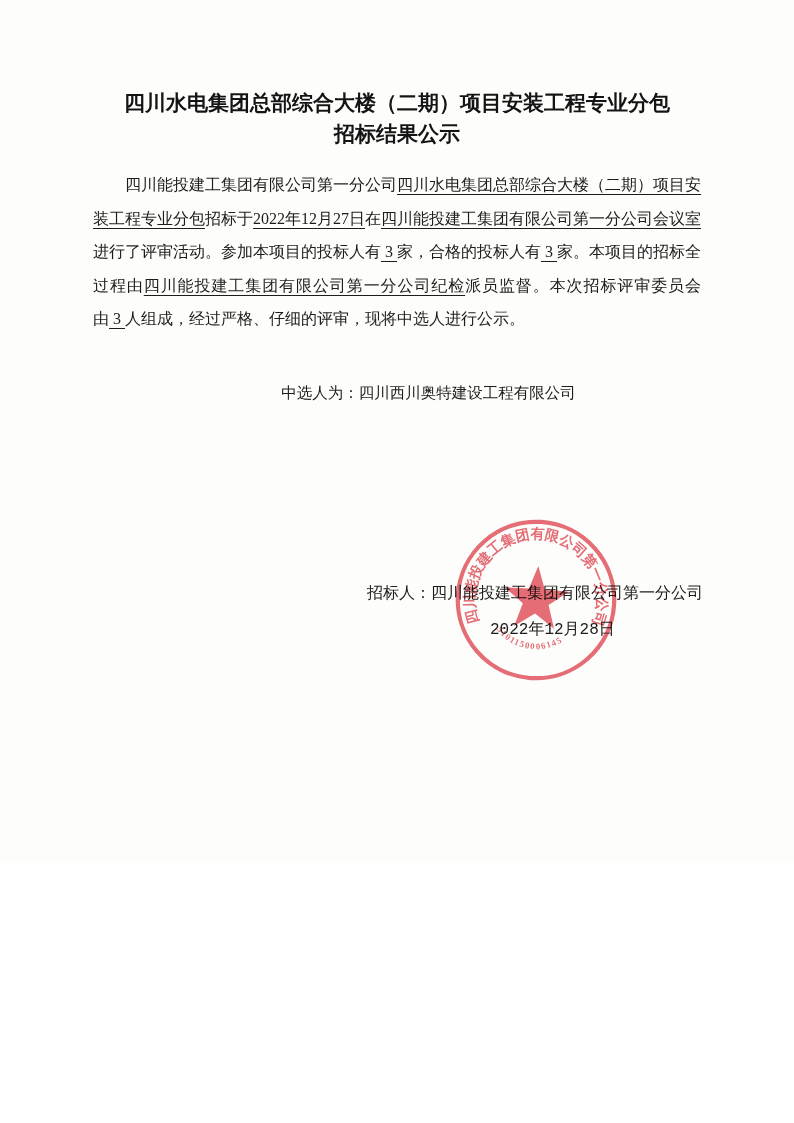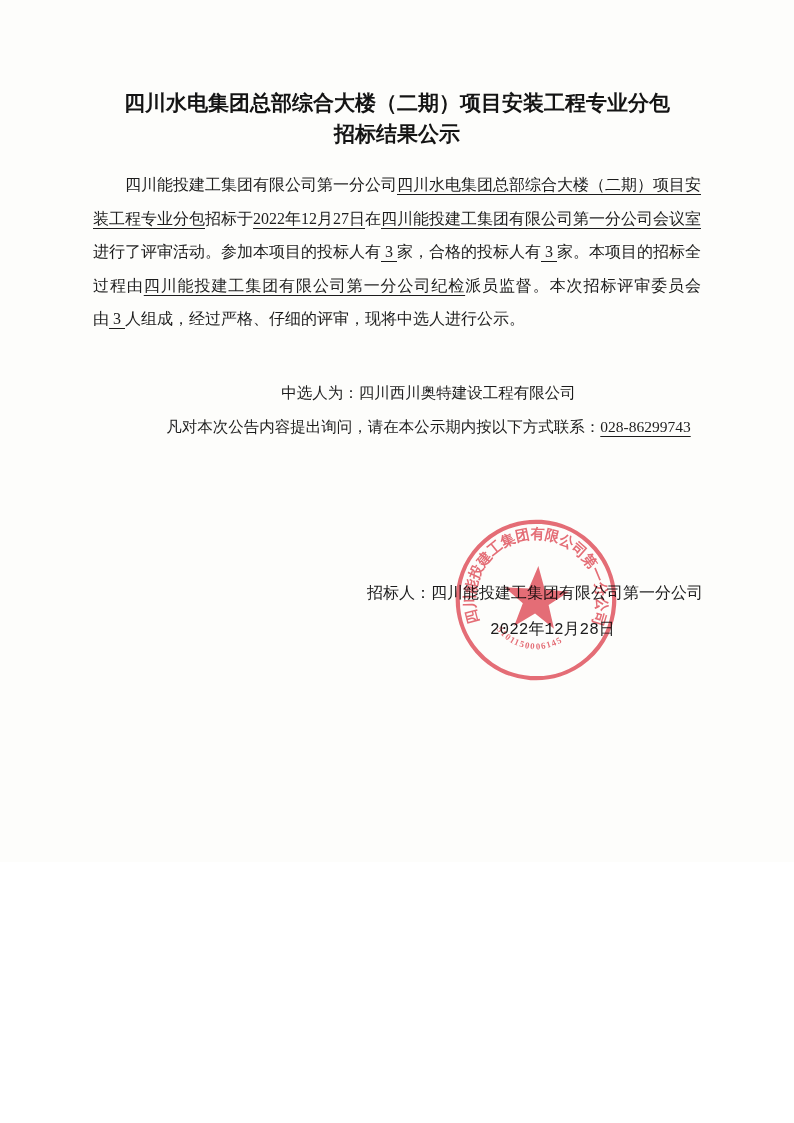--- a/index.html
+++ b/index.html
@@ -70,21 +70,20 @@
 
   <div class="title">
     <div>四川水电集团总部综合大楼（二期）项目安装工程专业分包</div>
     <div>招标结果公示</div>
   </div>
 
   <div class="para"><span>四川能投建工集团有限公司第一分公司</span><span class="u">四川水电集团总部综合大楼（二期）项目安装工程专业分包</span><span>招标于</span><span class="u">2022年12月27日</span><span>在</span><span class="u">四川能投建工集团有限公司第一分公司会议室</span><span>进行了评审活动。参加本项目的投标人有</span><span class="u">&nbsp;3&nbsp;</span><span>家，合格的投标人有</span><span class="u">&nbsp;3&nbsp;</span><span>家。本项目的招标全过程由</span><span class="u">四川能投建工集团有限公司第一分公司纪检</span><span>派员监督。本次招标评审委员会由</span><span class="u">&nbsp;3&nbsp;</span><span>人组成，经过严格、仔细的评审，现将中选人进行公示。</span></div>
 
   <div class="extra-lines">
     <div class="line">中选人为：四川西川奥特建设工程有限公司</div>
-    <div class="line"><span>凡对本次公告内容提出询问，请在本公示期内按以下方式联系：</span><span class="u">028-86299743</span></div>
   </div>
 
   <div class="tenderer"><span>招标人：</span><span>四川能投建工集团有限公司第一分公司</span></div>
 
   <div class="sign-date">2022年12月28日</div>
 
   <svg class="stamp" viewBox="0 0 200 200">
     <defs>
       <path id="arcTop" d="M 34.8 130.4 A 72 72 0 1 1 165.2 130.4" fill="none"></path>
       <path id="arcBottom" d="M 52.5 133.3 A 58 58 0 0 0 147.5 133.3" fill="none"></path>

